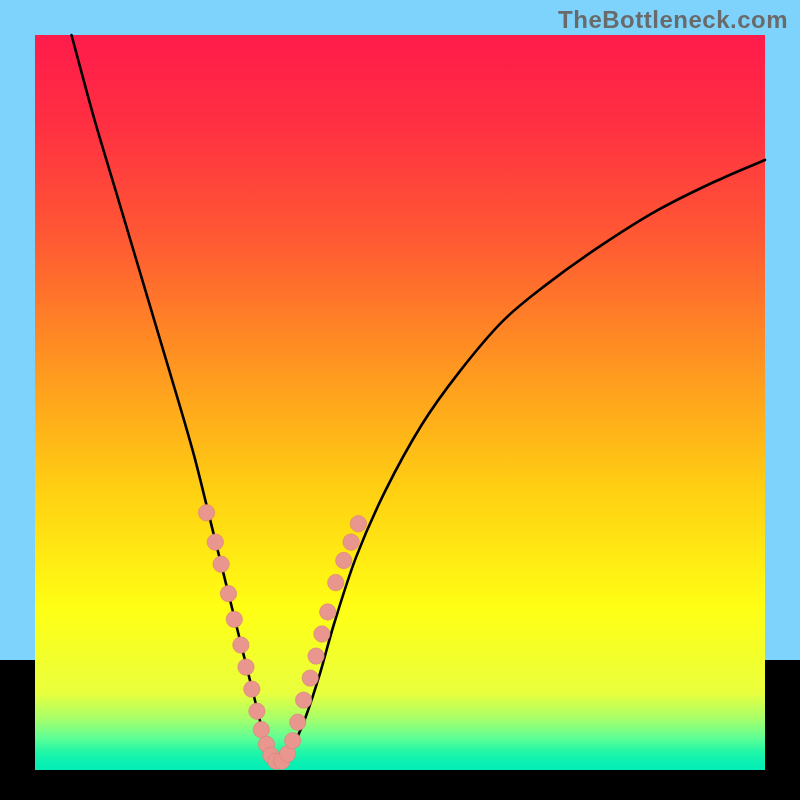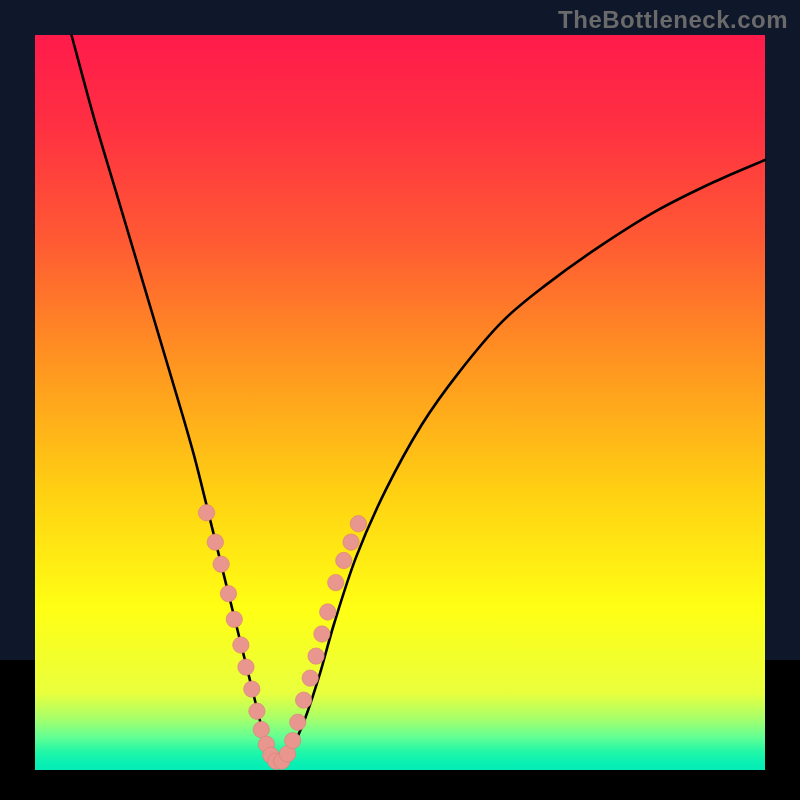--- a/index.html
+++ b/index.html
@@ -7,21 +7,21 @@
     padding: 0;
     width: 800px;
     height: 800px;
     background: #000;
     overflow: hidden;
   }
   .frame {
     position: relative;
     width: 800px;
     height: 660px;
-    background: #0f172a;
+    background: #7dd3fc;
   }
   svg {
     display: block;
   }
   .watermark {
     position: absolute;
     top: 6px;
     right: 12px;
     font-family: Arial, Helvetica, sans-serif;
     font-size: 24px;

